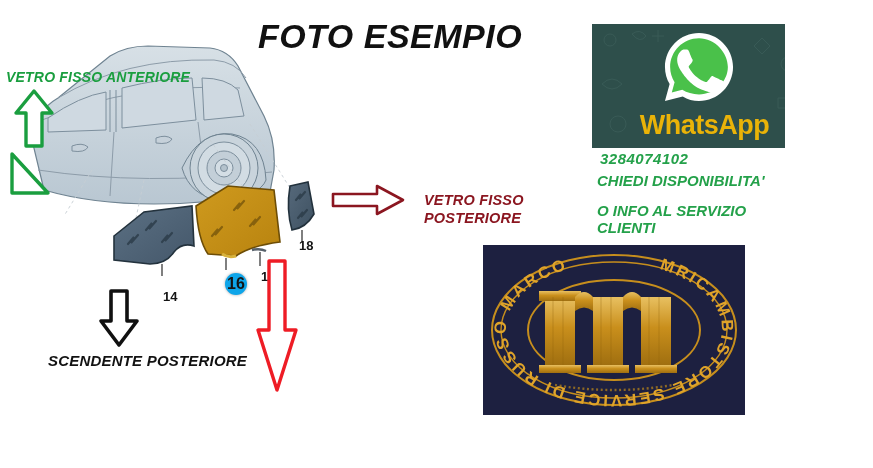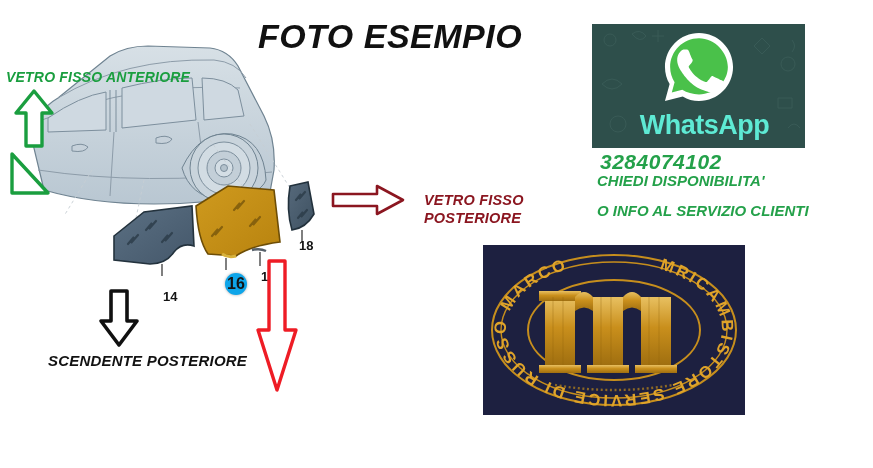--- a/index.html
+++ b/index.html
@@ -7,21 +7,20 @@
     padding: 0;
     background: #ffffff;
   }
   #page {
     position: relative;
     width: 785px;
     height: 468px;
     background: #ffffff;
     overflow: hidden;
     font-family: "Liberation Sans", sans-serif;
-    padding-left: 44px;
   }
 
   
   #title {
     position: absolute;
     left: 258px;
     top: 17px;
     font-size: 34px;
     font-weight: bold;
     font-style: italic;
@@ -142,32 +141,32 @@
     transform: translateX(-50%);
     width: 74px;
     height: 74px;
   }
   #whatsapp-wordmark {
     position: absolute;
     left: 12px;
     right: 0;
     bottom: 7px;
     text-align: center;
-    color: #5eead4;
+    color: #eab308;
     font-size: 27px;
     font-weight: bold;
     letter-spacing: -0.5px;
     font-family: "Liberation Sans", sans-serif;
   }
 
   #wa-phone {
     position: absolute;
     left: 600px;
     top: 150px;
-    font-size: 21px;
+    font-size: 15px;
     font-weight: bold;
     font-style: italic;
     color: #24a14a;
     letter-spacing: 0.5px;
   }
   #wa-line1 {
     position: absolute;
     left: 597px;
     top: 172px;
     font-size: 15px;

